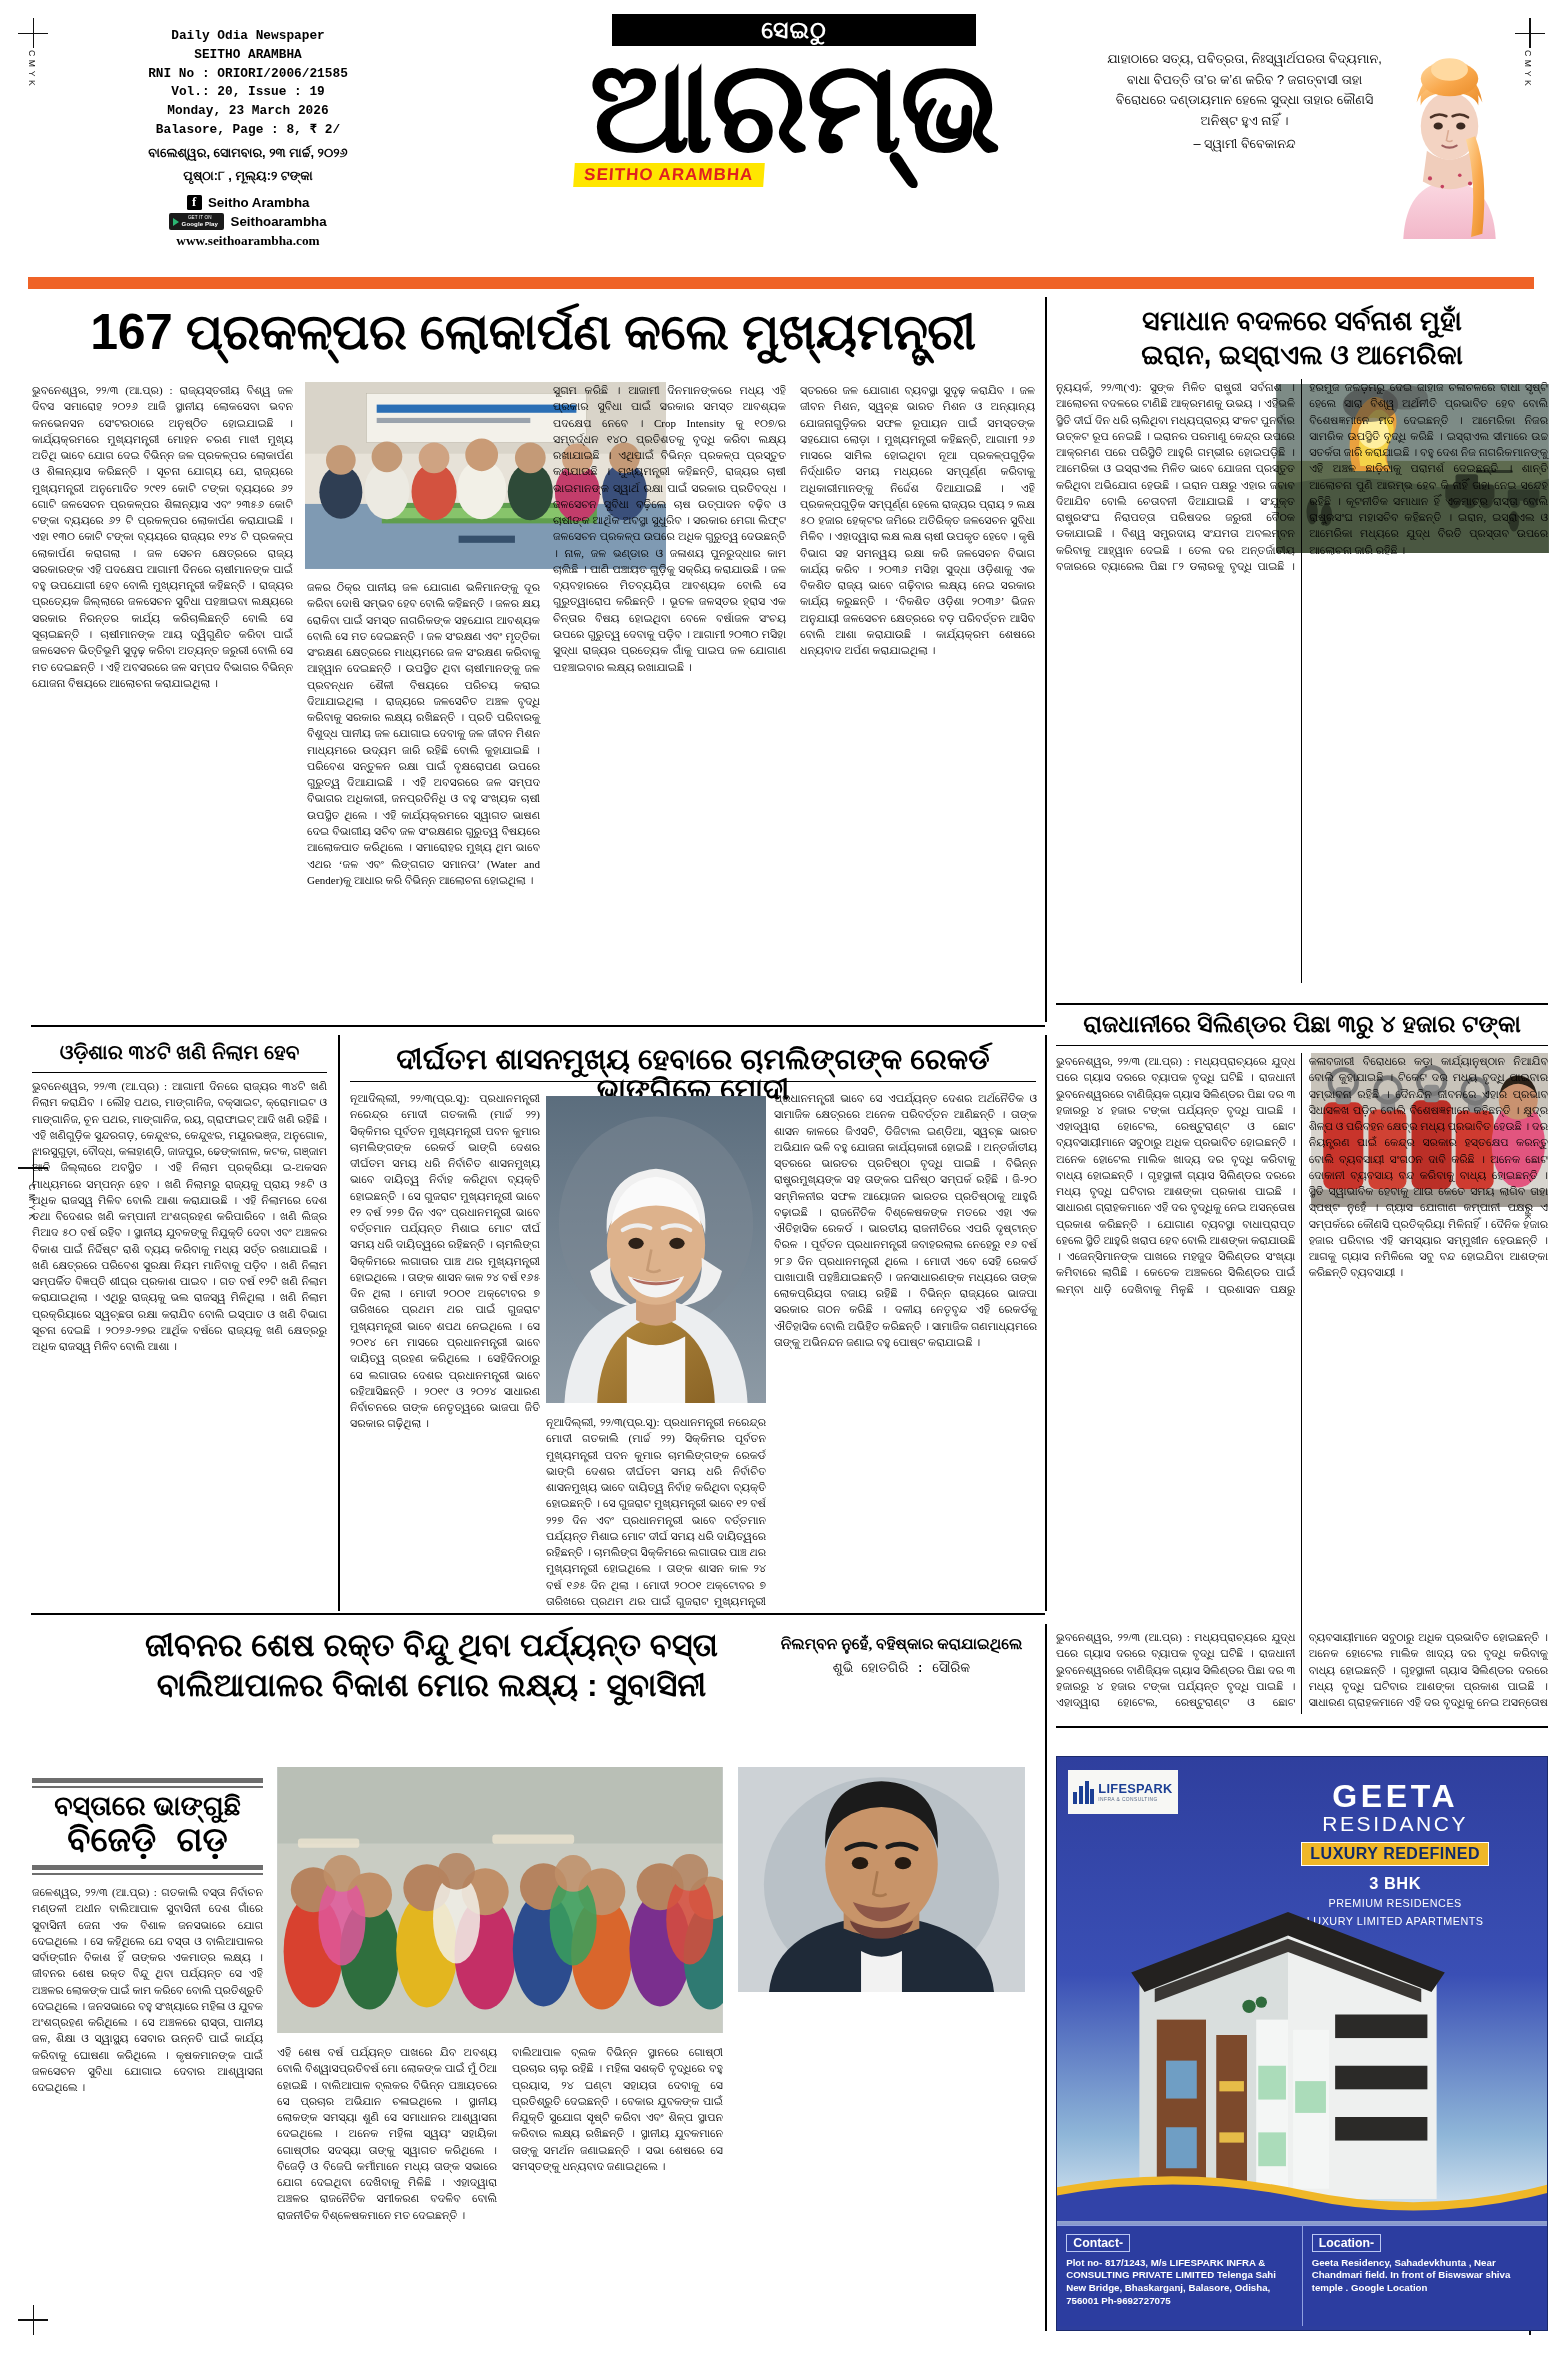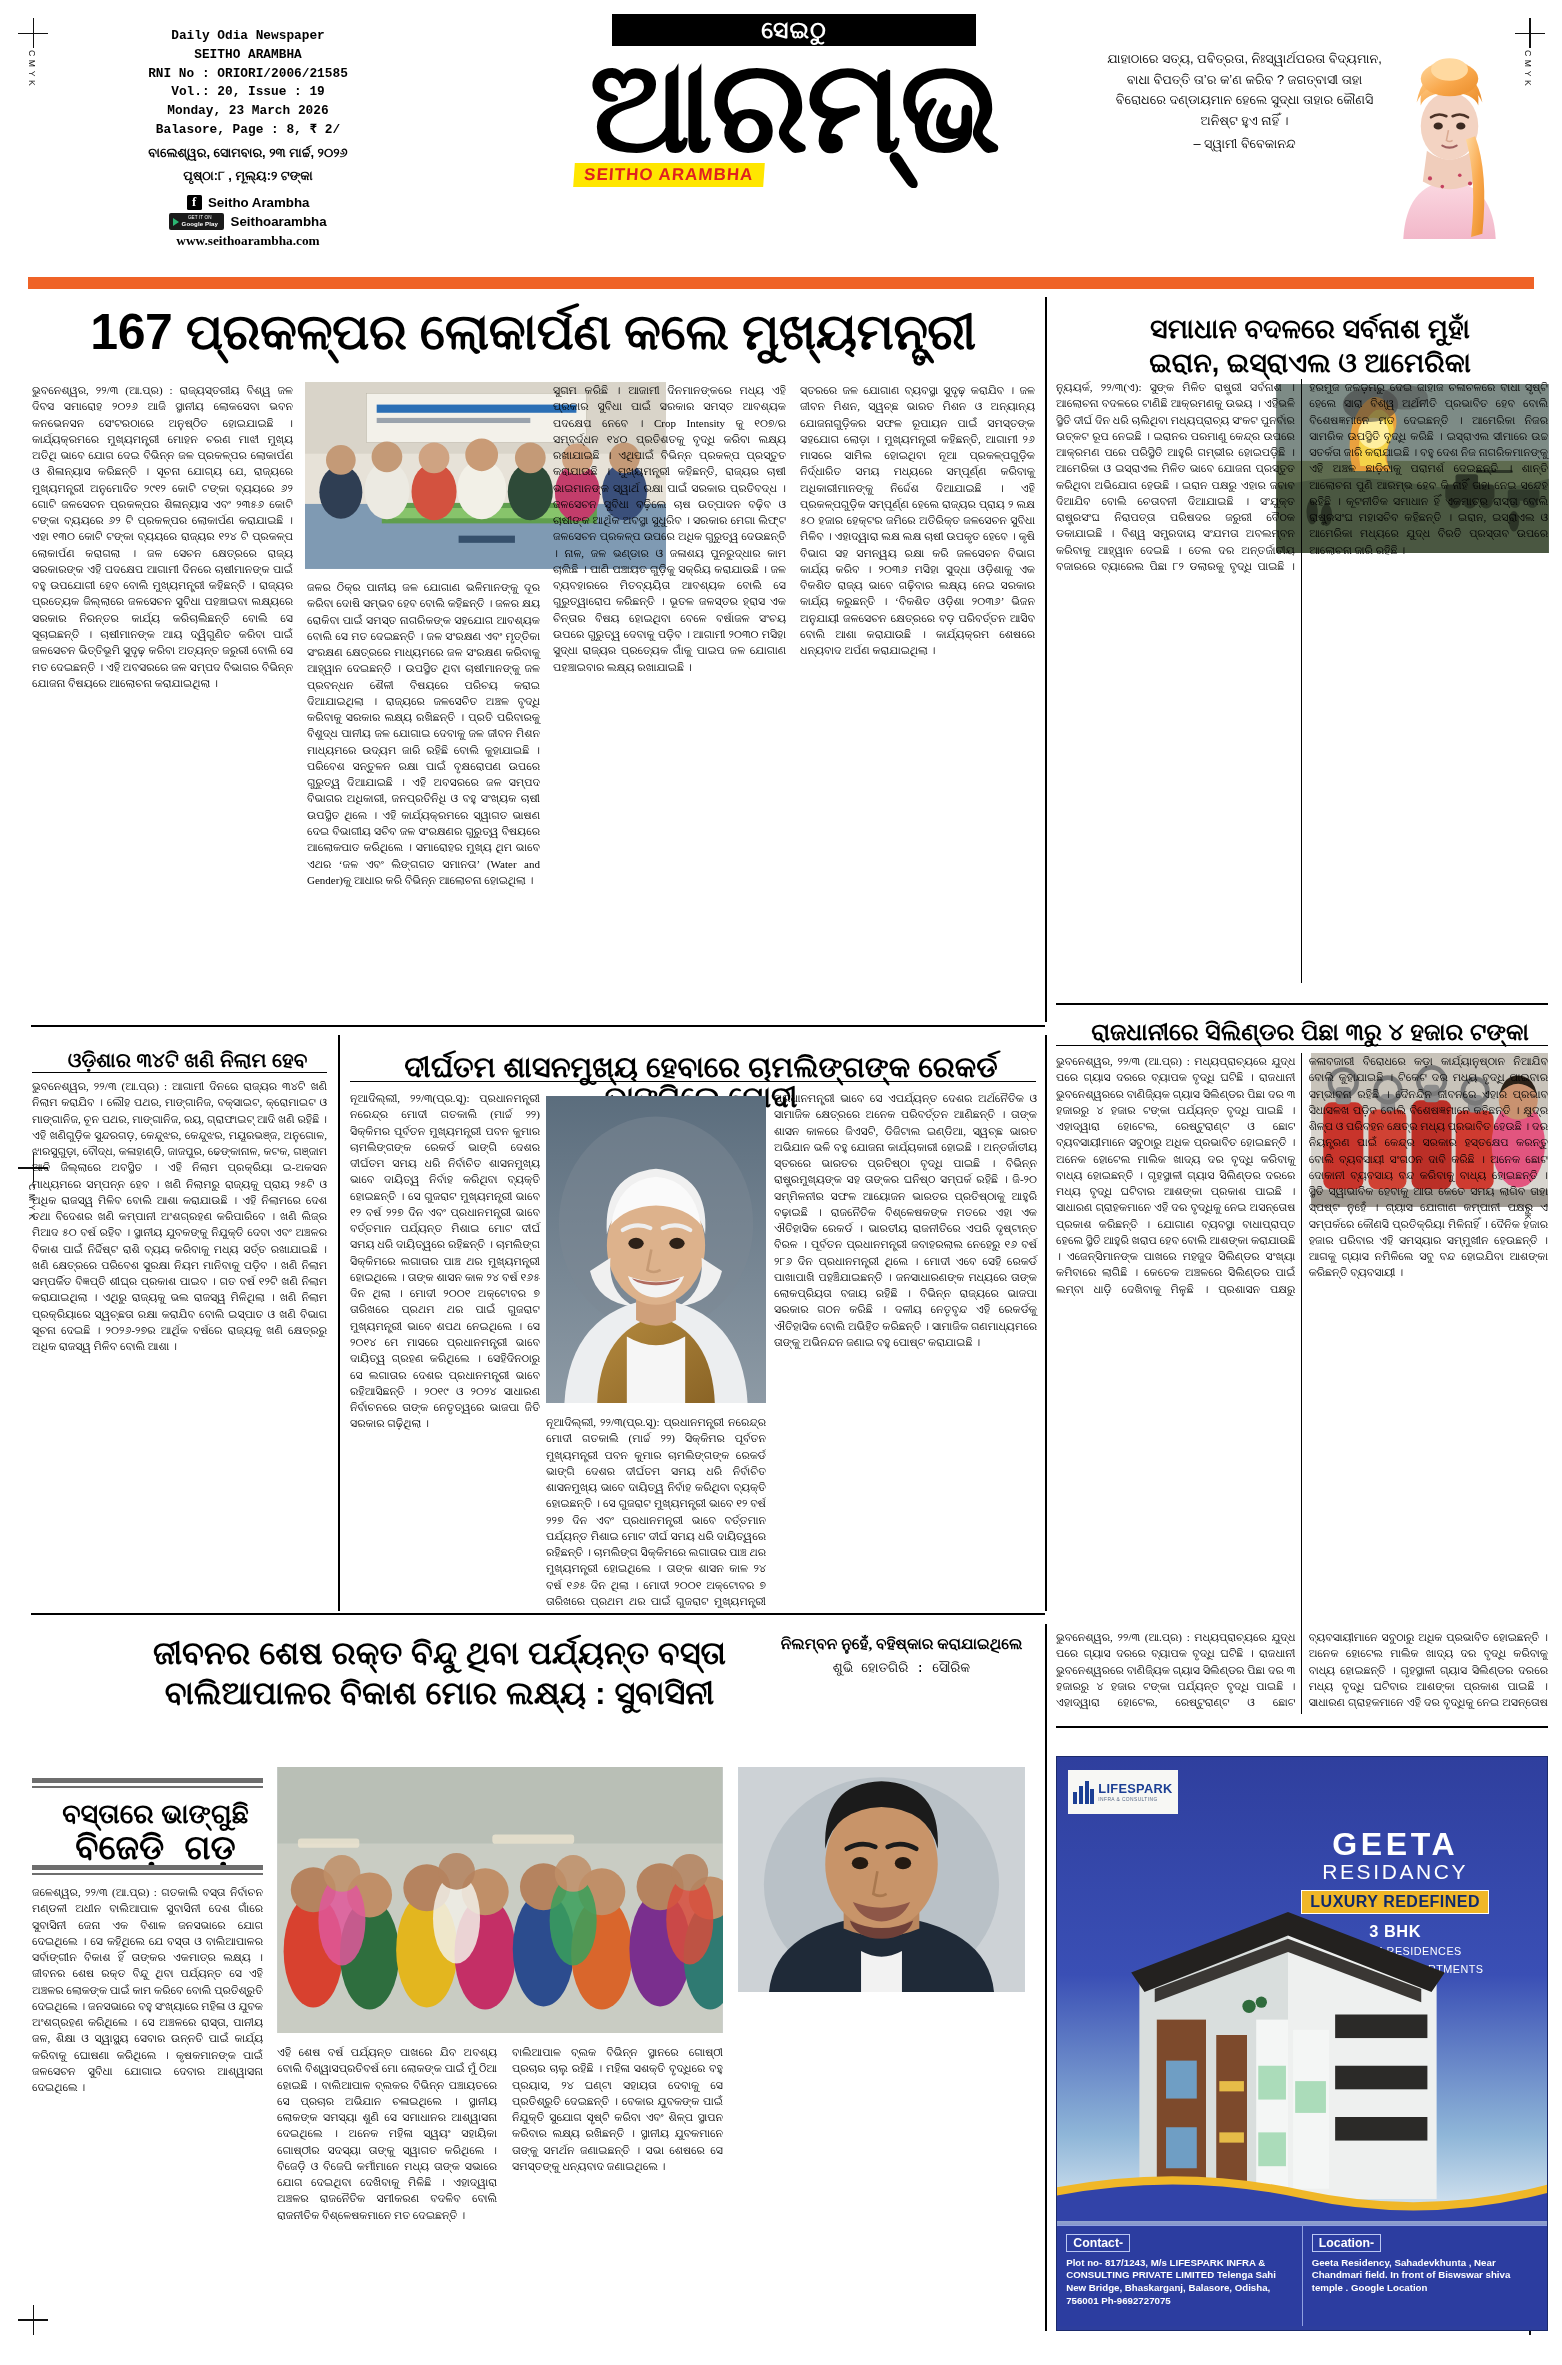--- a/index.html
+++ b/index.html
@@ -51,41 +51,41 @@
   .swami{position:absolute;left:1393px;top:49px;width:113px;height:190px;}
 
   .orangebar{position:absolute;left:28px;top:277px;width:1506px;height:12.3px;background:#ef6327;}
 
   
   .rule{position:absolute;background:#000;}
   .vrule{width:1px;}
   .hrule{height:1px;}
 
   h1.lead{font-weight:bold;letter-spacing:-0.5px;line-height:1.0;margin:0;}
-  .sechead{font-weight:bold;line-height:1.05;margin:8px;text-align:center;}
+  .sechead{font-weight:bold;line-height:1.05;margin:0;text-align:center;}
 
   .col{position:absolute;font-size:11px;line-height:1.48;text-align:justify;
        font-family:"Liberation Serif",serif;}
 
   .cap{font-size:10.2px;text-align:center;line-height:1.35;}
 
   
   .photo{position:absolute;overflow:hidden;background:#cfd6dc;}
 
   
   .ad{position:absolute;left:1056px;top:1756px;width:492px;height:575px;
       background:linear-gradient(180deg,#2f3f9e 0%,#3a4fb5 38%,#8fb6d8 66%,#cfe0ee 78%,#2d3e9e 86%,#2d3e9e 100%);
       border:1px solid #1b2a6b;box-sizing:border-box;overflow:hidden;}
   .ad-logo{position:absolute;left:11.3px;top:13.3px;width:110px;height:44px;background:#f7f7f4;
      display:flex;align-items:center;gap:4.1px;padding:0 5.1px;box-sizing:border-box;}
   .ad-logo .bars{display:flex;align-items:flex-end;gap:1.5px;height:22.5px;}
   .ad-logo .bars i{display:block;width:4.1px;background:#1c3f94;}
   .ad-logo .txt b{display:block;font-size:12.8px;letter-spacing:0.3px;color:#1c3f94;line-height:1;}
   .ad-logo .txt s{display:block;font-size:4.9px;letter-spacing:0.4px;color:#5a6a86;text-decoration:none;margin-top:1.5px;}
-  .ad-title{position:absolute;right:13.3px;top:22.5px;width:277px;text-align:center;color:#fff;margin-top:48px;}
+  .ad-title{position:absolute;right:13.3px;top:22.5px;width:277px;text-align:center;color:#fff;}
   .ad-title .g{font-size:32px;letter-spacing:3.6px;font-weight:bold;line-height:1;}
   .ad-title .r{font-size:21px;letter-spacing:2.6px;line-height:1.15;font-weight:500;}
   .ad-badge{display:inline-block;background:#f0b728;color:#102a6b;font-weight:bold;
      font-size:16px;letter-spacing:0.5px;padding:2px 8.2px;margin-top:6.1px;border:1px solid #fff;}
   .ad-bhk{font-size:16.4px;font-weight:bold;margin-top:8.2px;letter-spacing:0.5px;}
   .ad-sub{font-size:10.8px;letter-spacing:0.5px;line-height:1.5;margin-top:2px;}
   .ad-bldg{position:absolute;left:67px;bottom:131px;width:328px;height:287px;}
   .ad-wave{position:absolute;left:0;right:0;bottom:109px;height:46px;}
   .ad-foot{position:absolute;left:0;right:0;bottom:4.1px;height:100px;
      background:#2c3da0;border-top:1px solid #8fa0e0;display:flex;}

